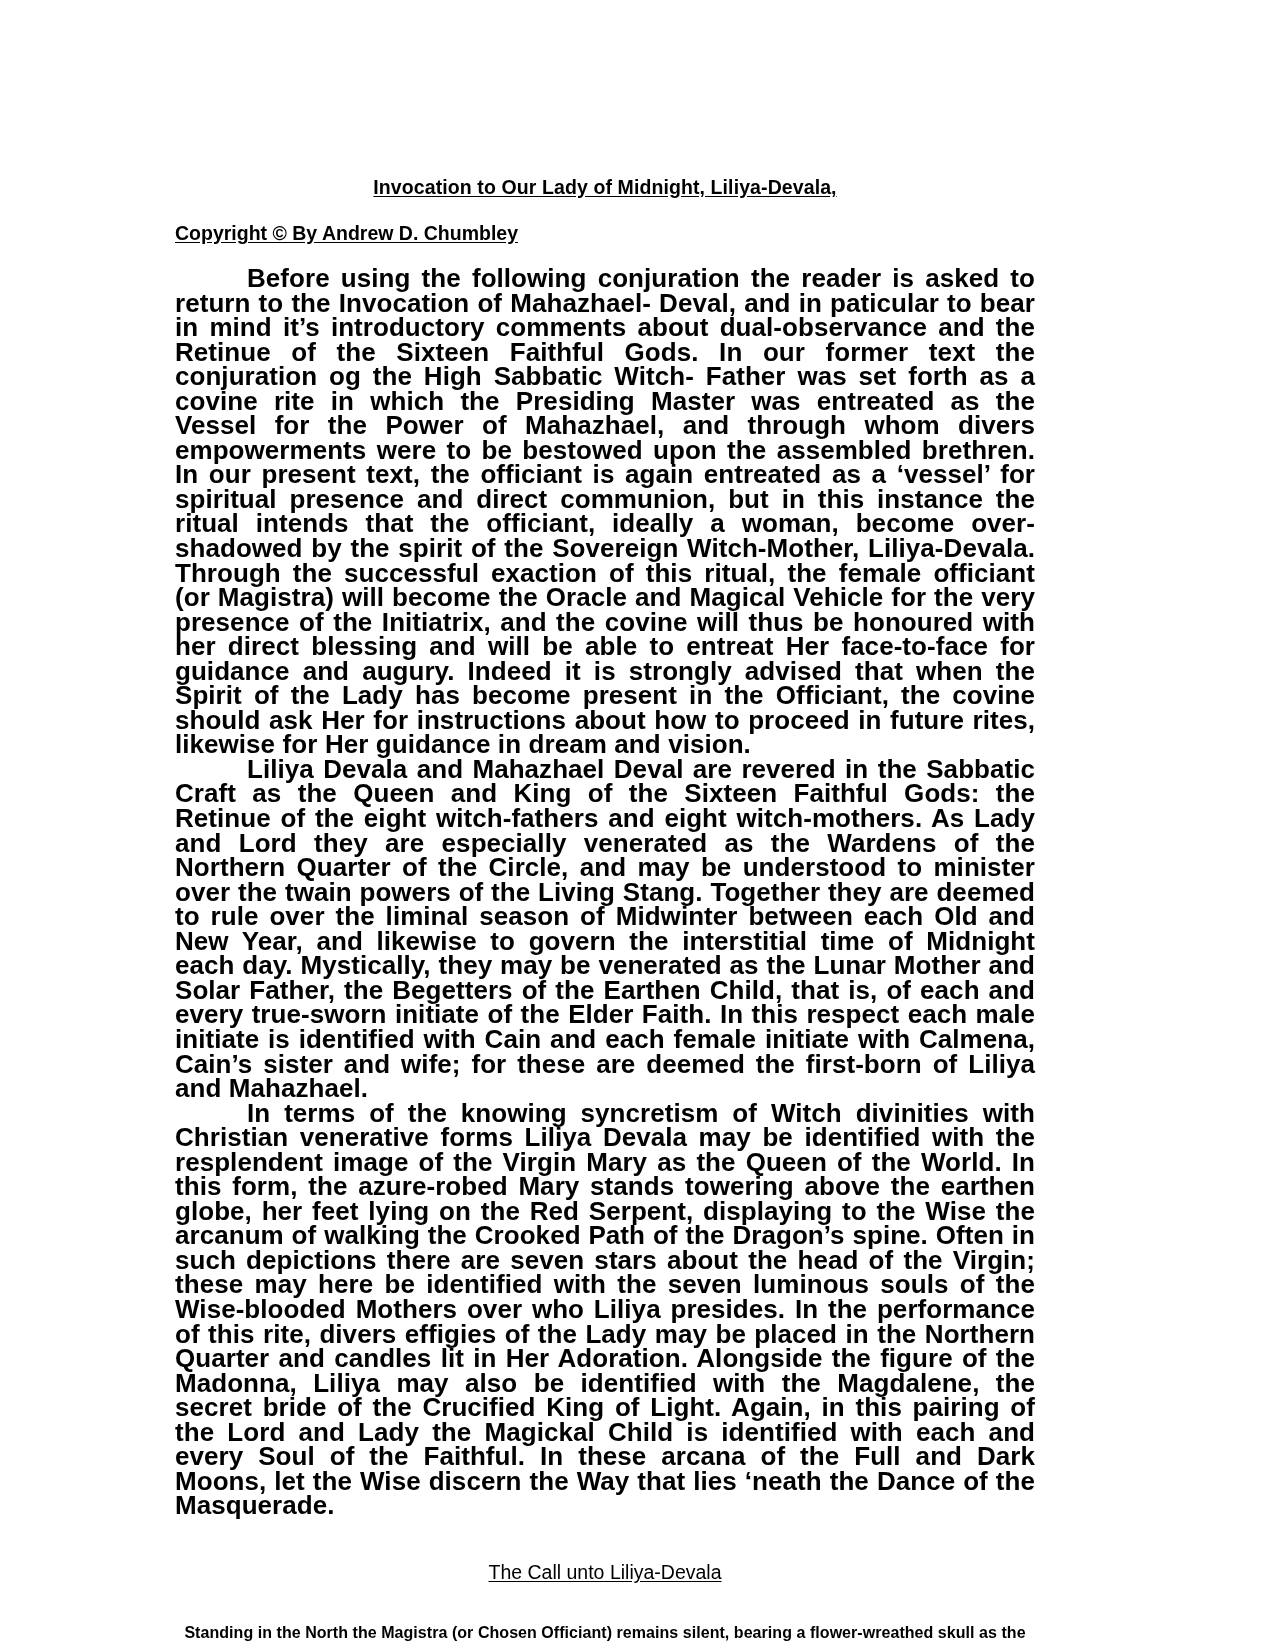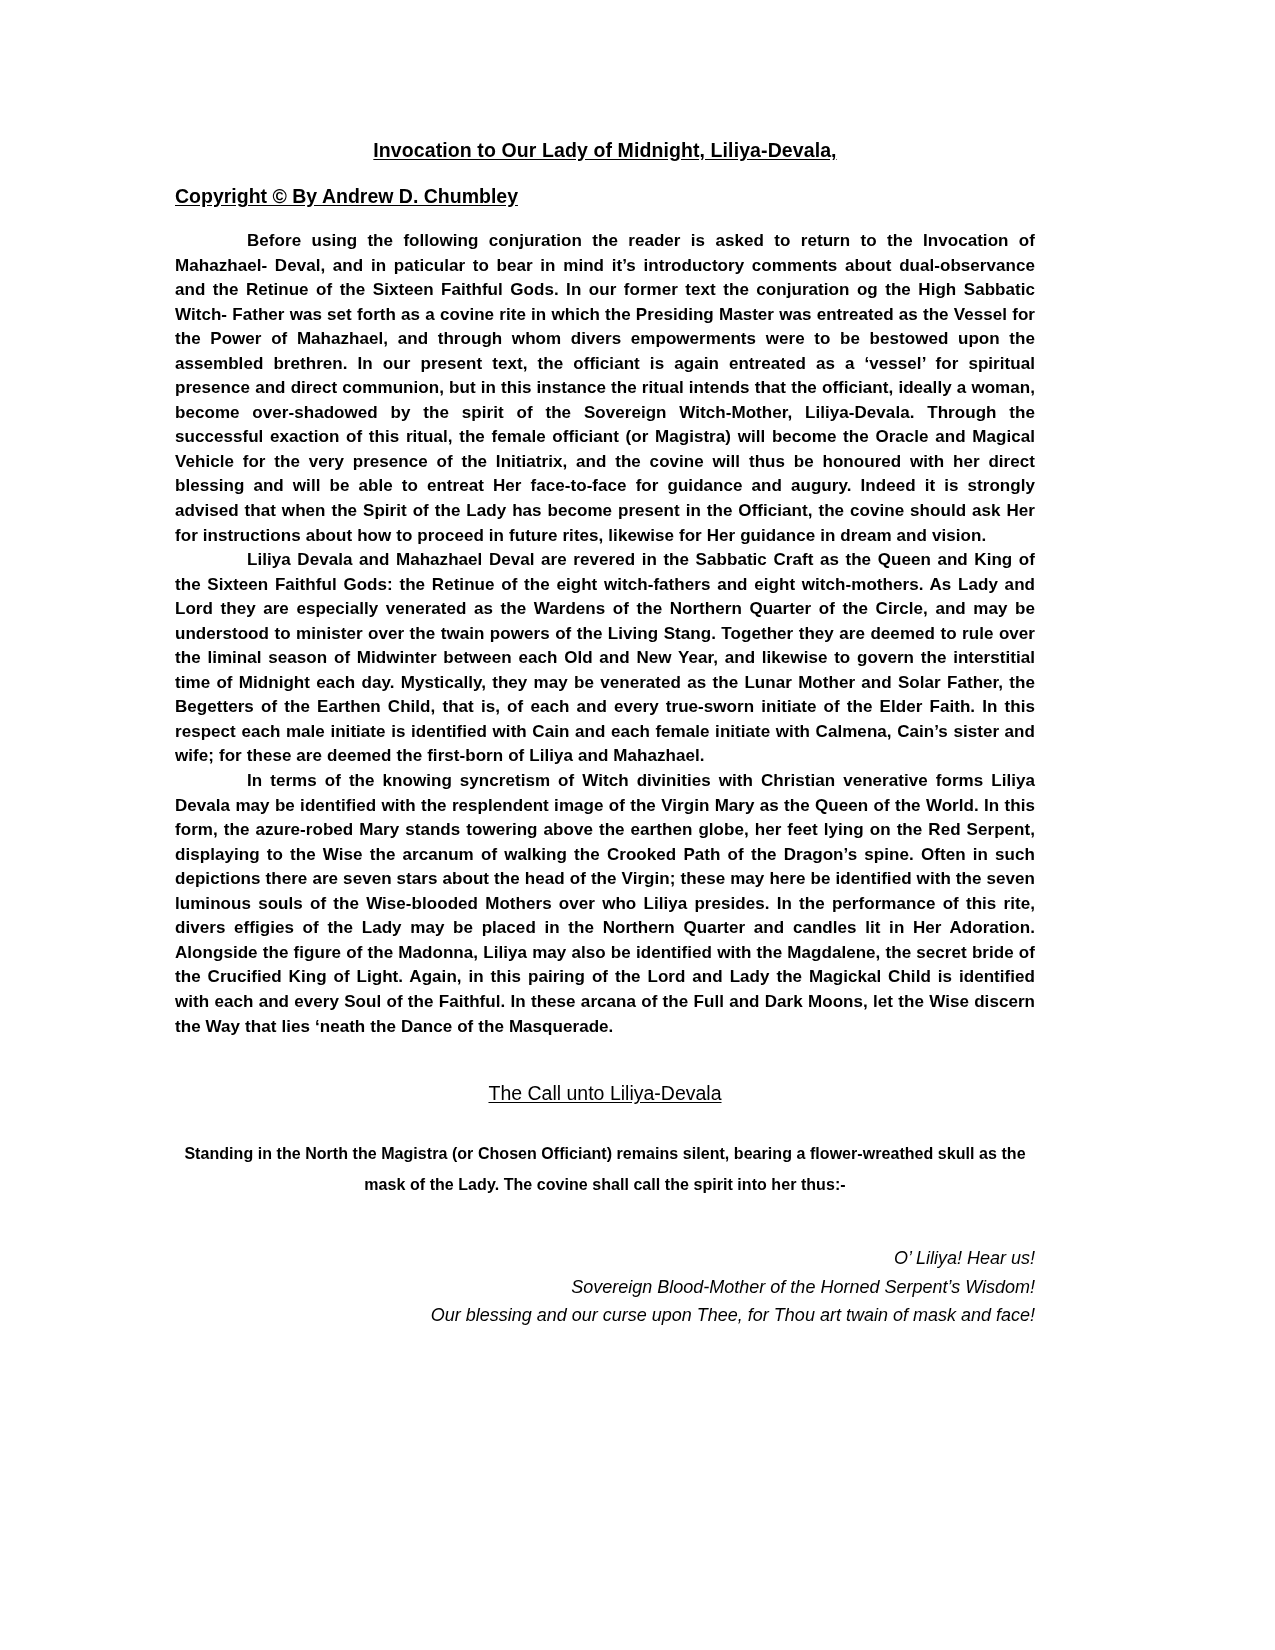--- a/index.html
+++ b/index.html
@@ -14,20 +14,21 @@
     font-family: "Liberation Sans", sans-serif;
     color: #000000;
     overflow: hidden;
   }
   .page {
     position: relative;
     width: 1275px;
     height: 1480px;
     background: #ffffff;
     box-sizing: border-box;
+    margin-top: 37px;
   }
   .content {
     position: absolute;
     left: 175px;
     top: 138px;
     width: 860px;
   }
 
   
   .title-block {
@@ -56,21 +57,21 @@
   .copyright span.u {
     text-decoration: underline;
     text-underline-offset: 2px;
   }
 
   
   .body-block {
     margin-top: 20px;
   }
   p.body {
-    font-size: 17px;
+    font-size: 26px;
     font-weight: bold;
     line-height: 24.55px;
     text-align: justify;
     text-justify: inter-word;
     margin: 0;
     text-indent: 72px;
     letter-spacing: 0.05px;
     word-spacing: 0.2px;
   }
 

